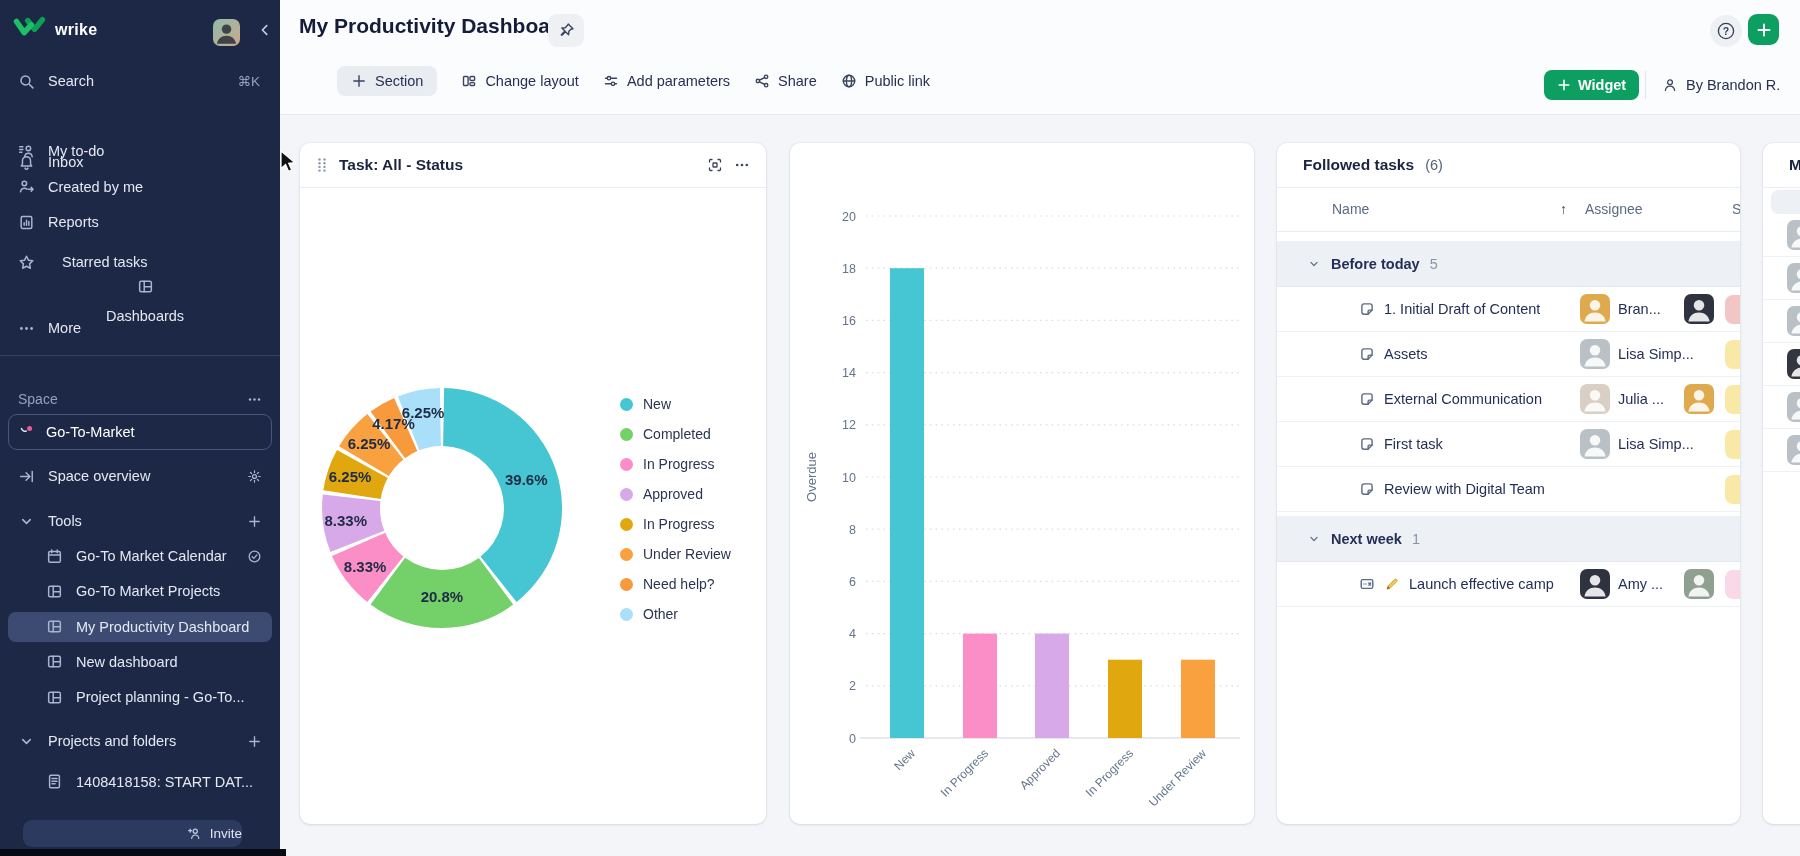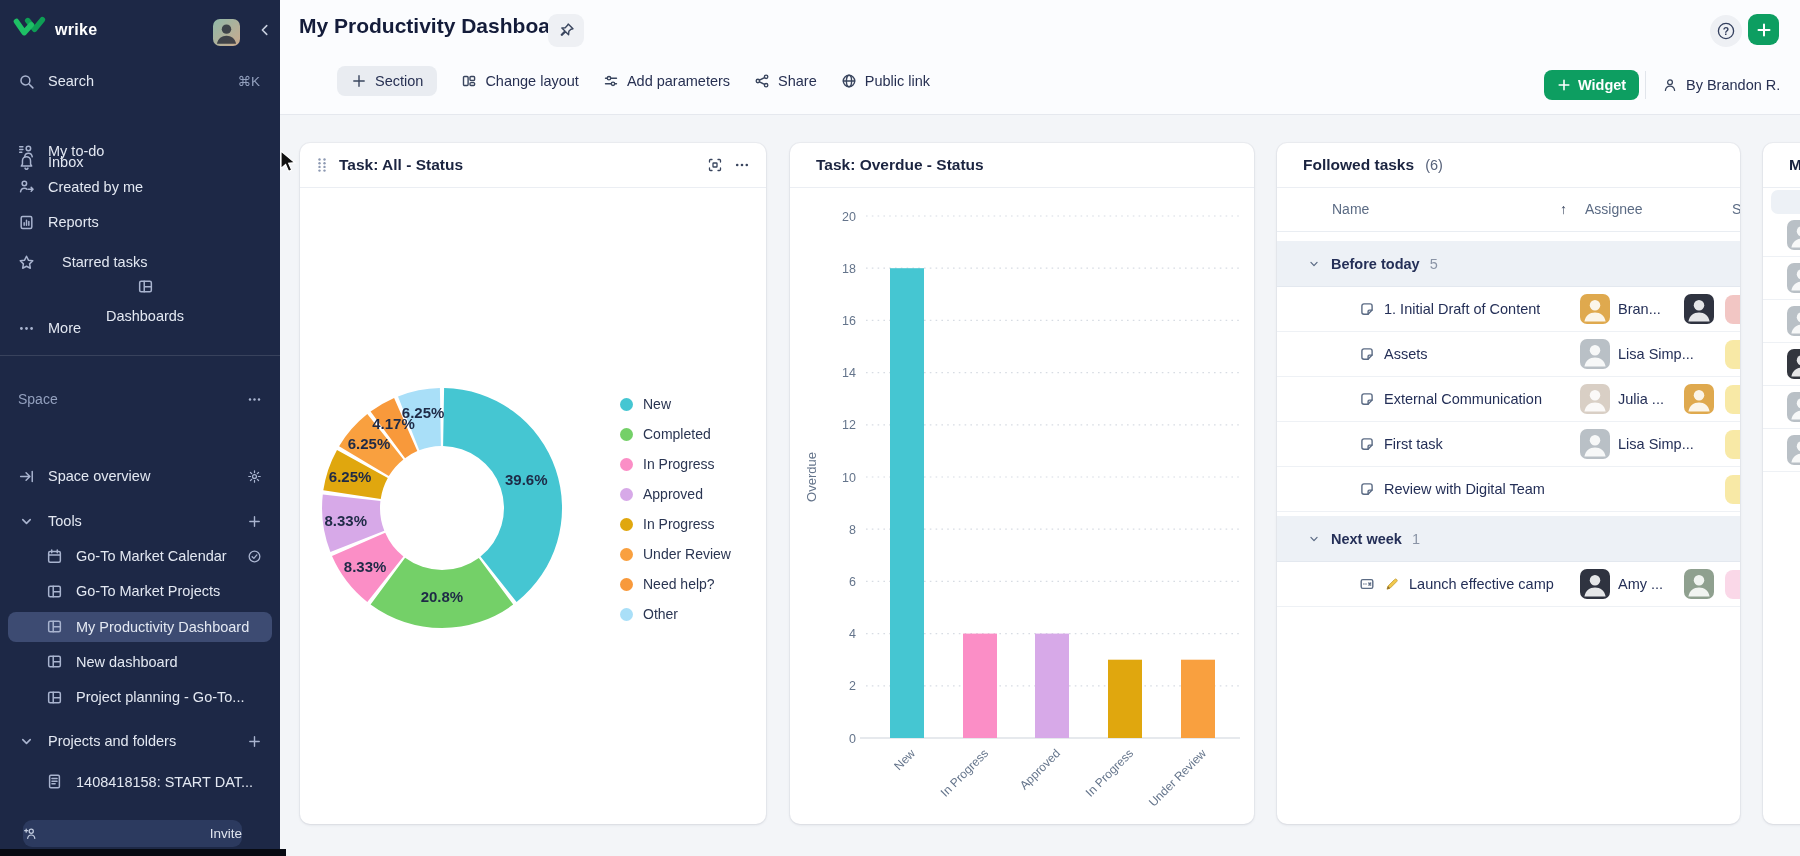--- a/index.html
+++ b/index.html
@@ -21,21 +21,21 @@
   .sdivider{position:absolute;left:0;right:0;top:355px;height:1px;background:rgba(255,255,255,.12);}
   .gtm-box{position:absolute;left:8px;right:8px;top:414px;height:36px;border:1px solid #4a5880;border-radius:9px;
     display:flex;align-items:center;gap:11px;padding:0 10px;font-size:14.5px;color:#fff;}
   .logo{position:absolute;left:13px;top:14px;display:flex;align-items:center;gap:4px;}
   .logo-text{font-size:16px;font-weight:bold;color:#fff;letter-spacing:.3px;}
   .side-avatar{position:absolute;left:213px;top:19px;width:27px;height:27px;border-radius:7px;
     background:linear-gradient(135deg,#8fb9a9,#cbaa8e);overflow:hidden;}
   .side-avatar svg{width:27px;height:27px;}
   .collapse{position:absolute;left:258px;top:23px;color:#c7cfdf;}
   .invite-btn{position:absolute;left:23px;top:820px;width:219px;height:27px;background:#2c3a5f;border-radius:9px;
-    display:flex;align-items:center;justify-content:space-between;gap:8px;font-size:13.5px;color:#dfe4ee;}
+    display:flex;align-items:center;justify-content:flex-end;gap:8px;font-size:13.5px;color:#dfe4ee;}
   .invite-btn svg{width:15px;height:15px;color:#c3cde0;}
   .bottom-strip{position:absolute;left:0;top:849px;width:286px;height:7px;background:#070a12;}
   
   .topbar{position:absolute;left:280px;right:0;top:0;height:115px;background:#fbfcfe;border-bottom:1px solid #e5e8ee;}
   .page-title{position:absolute;left:19px;top:14px;font-size:21px;font-weight:bold;color:#141c3a;}
   .pin-btn{position:absolute;left:268px;top:14px;width:36px;height:33px;background:#eef0f4;border-radius:9px;
     display:flex;align-items:center;justify-content:center;color:#39455e;}
   .pin-btn svg{width:17px;height:17px;}
   .toolbar{position:absolute;left:19px;top:66px;height:30px;display:flex;align-items:center;gap:24px;margin-left:38px;}
   .tb-item{display:flex;align-items:center;gap:8px;font-size:14.5px;color:#273052;height:30px;}
@@ -207,20 +207,30 @@
     <div class="srow" style="top:384px">
       <span class="sec-label">Space</span>
       <span class="trail">
           <svg viewBox="0 0 16 16" fill="currentColor" stroke="none">
             <circle cx="3.2" cy="8" r="1.3"></circle>
             <circle cx="8" cy="8" r="1.3"></circle>
             <circle cx="12.8" cy="8" r="1.3"></circle>
           </svg>
         </span>
     </div>
+    <div class="gtm-box">
+      <span><svg width="16" height="16" viewBox="0 0 16 16" fill="none">
+            <path d="M2.5 5.5c.8 2.2 2.7 3.4 4.8 2.6" stroke="#dfe4ee" stroke-width="1.5" stroke-linecap="round"></path>
+            <circle cx="10.6" cy="5.4" r="2.5" fill="#e85c9e"></circle>
+          </svg></span>
+      <span>Go-To-Market</span>
+      <span class="trail"><svg viewBox="0 0 16 16" fill="none" stroke="currentColor" stroke-width="1.6" stroke-linecap="round" stroke-linejoin="round">
+            <path d="M4 6.2l4 4 4-4"></path>
+          </svg></span>
+    </div>
     <div class="srow" style="top:461px">
       <span class="ic">
           <svg viewBox="0 0 16 16" fill="none" stroke="currentColor" stroke-width="1.4" stroke-linecap="round" stroke-linejoin="round">
             <path d="M2.5 8h8.2M7.6 4.5L11.2 8l-3.6 3.5"></path>
             <path d="M13.4 3.3v9.4"></path>
           </svg>
         </span>
       <span>Space overview</span>
       <span class="trail">
           <svg viewBox="0 0 16 16" fill="none" stroke="currentColor" stroke-width="1.3" stroke-linecap="round">
@@ -500,23 +510,20 @@
           <span>Need help?</span>
         </div>
         <div class="lg-item">
           <span class="lg-dot" style="background: rgb(169, 223, 248);"></span>
           <span>Other</span>
         </div>
       </div>
   </div>
 
   <div class="card" id="card2">
-    <div class="card-h">
-      <span>Task: Overdue - Status</span>
-    </div>
     <svg id="barchart" width="464" height="636" viewBox="0 0 464 636" style="position:absolute;left:0;top:45px">
         <line x1="76" y1="497.8" x2="450" y2="497.8" stroke="#d7dce3" stroke-width="1.2" stroke-dasharray="1.6 4.2"></line>
         <line x1="76" y1="445.6" x2="450" y2="445.6" stroke="#d7dce3" stroke-width="1.2" stroke-dasharray="1.6 4.2"></line>
         <line x1="76" y1="393.4" x2="450" y2="393.4" stroke="#d7dce3" stroke-width="1.2" stroke-dasharray="1.6 4.2"></line>
         <line x1="76" y1="341.2" x2="450" y2="341.2" stroke="#d7dce3" stroke-width="1.2" stroke-dasharray="1.6 4.2"></line>
         <line x1="76" y1="289" x2="450" y2="289" stroke="#d7dce3" stroke-width="1.2" stroke-dasharray="1.6 4.2"></line>
         <line x1="76" y1="236.8" x2="450" y2="236.8" stroke="#d7dce3" stroke-width="1.2" stroke-dasharray="1.6 4.2"></line>
         <line x1="76" y1="184.60000000000002" x2="450" y2="184.60000000000002" stroke="#d7dce3" stroke-width="1.2" stroke-dasharray="1.6 4.2"></line>
         <line x1="76" y1="132.39999999999998" x2="450" y2="132.39999999999998" stroke="#d7dce3" stroke-width="1.2" stroke-dasharray="1.6 4.2"></line>
         <line x1="76" y1="80.19999999999999" x2="450" y2="80.19999999999999" stroke="#d7dce3" stroke-width="1.2" stroke-dasharray="1.6 4.2"></line>

